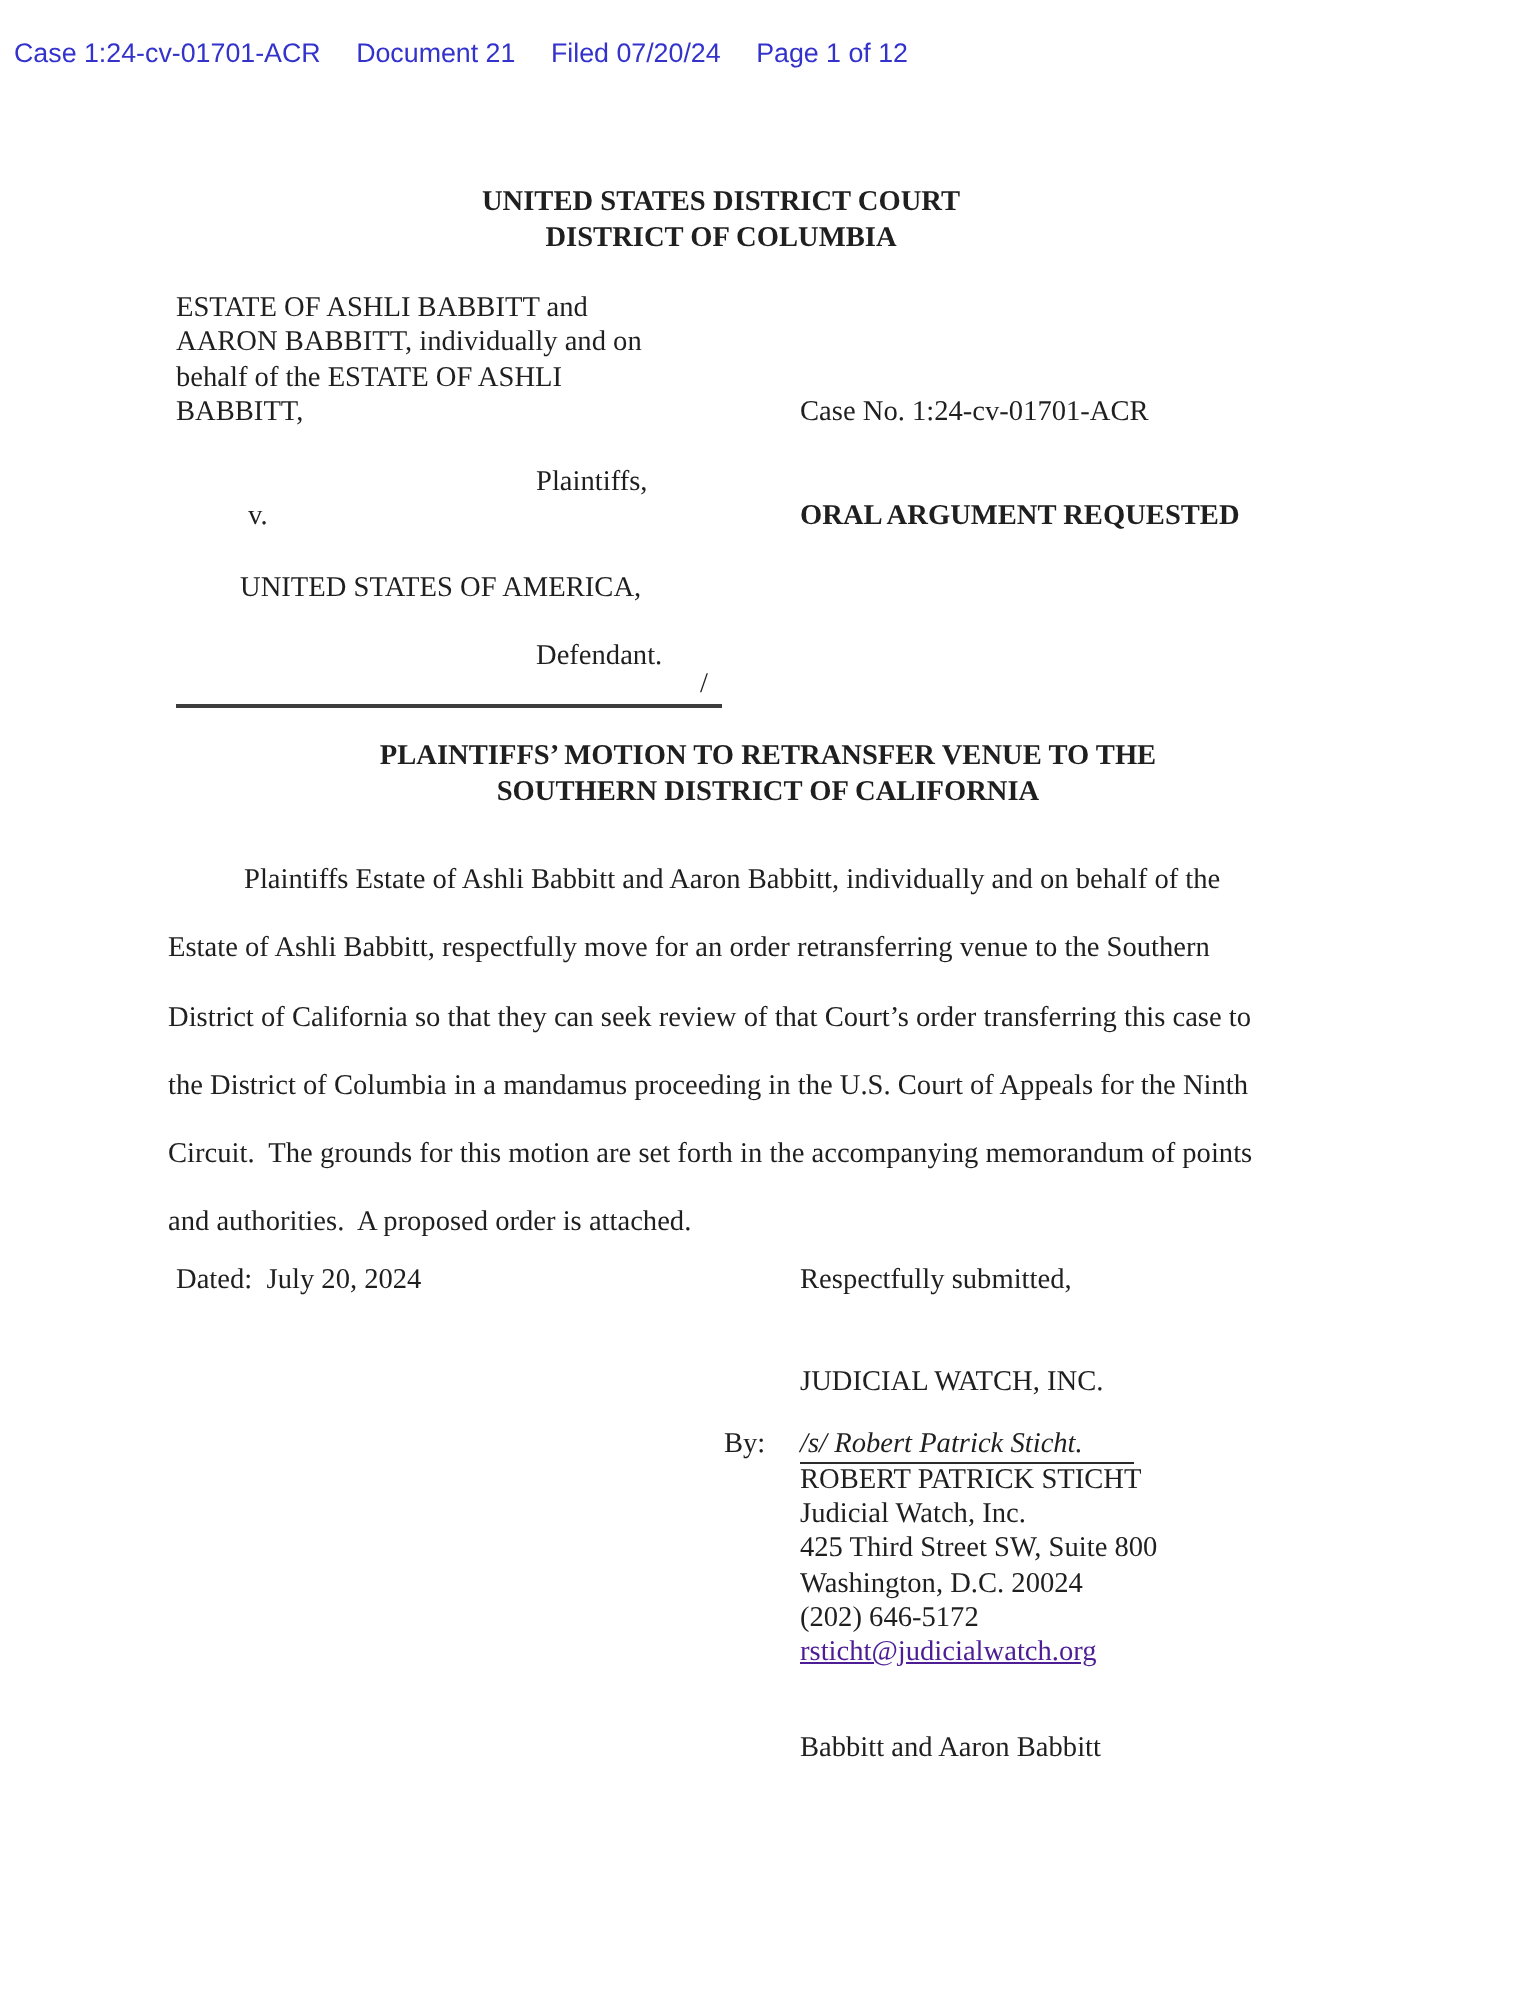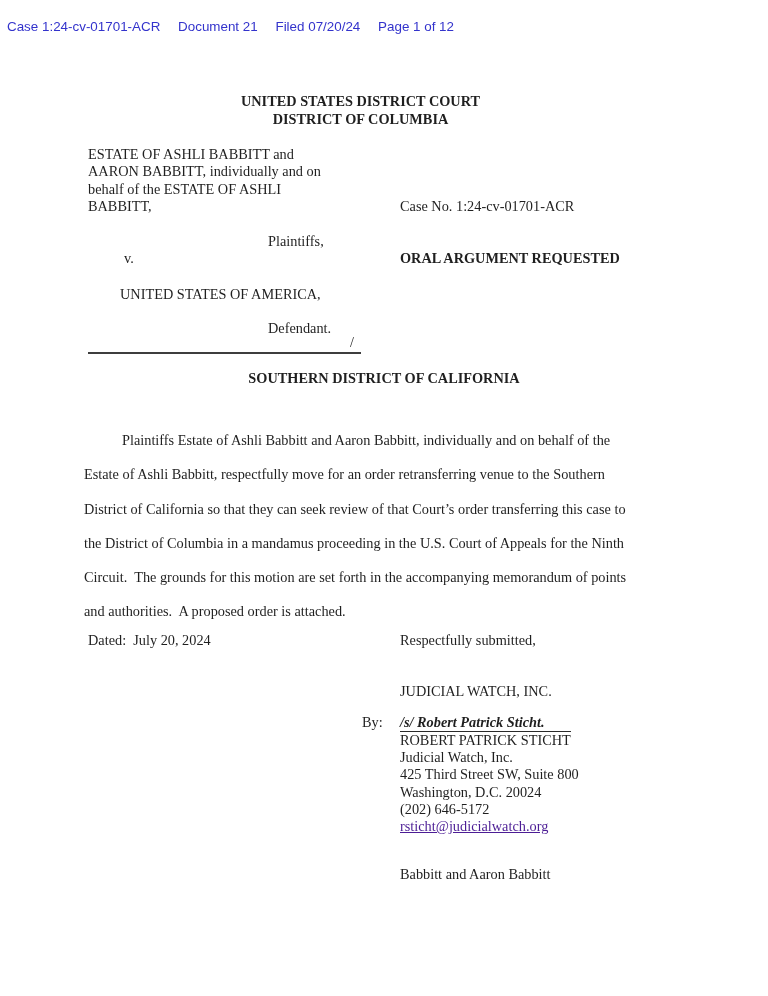--- a/index.html
+++ b/index.html
@@ -46,21 +46,20 @@
   .body-text .indent{padding-left:38px;}
   .dated{left:88px;top:632px;}
   .respectfully{left:400px;top:632px;text-align:center;}
   .firm{left:400px;top:683px;}
   .by-label{left:362px;top:714px;}
   .signature{
     left:400px;top:714px;
     font-style:italic;
     border-bottom:1px solid #2a2a2a;
     padding-right:26px;
-    font-weight:bold;
   }
   .attorney-block{position:absolute;left:400px;top:732px;line-height:17.2px;}
   .attorney-block div{white-space:pre;}
   .email{
     color:#4c1d95;
     text-decoration:underline;
     cursor:pointer;
   }
   .attorney-for{position:absolute;left:400px;top:866px;line-height:17.2px;}
   .attorney-for div{white-space:pre;}
@@ -92,20 +91,21 @@
   <div class="abs case-no">Case No. 1:24-cv-01701-ACR</div>
   <div class="abs plaintiffs-label">Plaintiffs,</div>
   <div class="abs versus">v.</div>
   <div class="abs oral">ORAL ARGUMENT REQUESTED</div>
   <div class="abs defendant-name">UNITED STATES OF AMERICA,</div>
   <div class="abs defendant-label">Defendant.</div>
   <div class="abs slash">/</div>
   <div class="divider"></div>
 
   <div class="title">
+    <div>PLAINTIFFS’ MOTION TO RETRANSFER VENUE TO THE</div>
     <div>SOUTHERN DISTRICT OF CALIFORNIA</div>
   </div>
 
   <div class="body-text">
     <div class="indent">Plaintiffs Estate of Ashli Babbitt and Aaron Babbitt, individually and on behalf of the</div>
     <div>Estate of Ashli Babbitt, respectfully move for an order retransferring venue to the Southern</div>
     <div>District of California so that they can seek review of that Court’s order transferring this case to</div>
     <div>the District of Columbia in a mandamus proceeding in the U.S. Court of Appeals for the Ninth</div>
     <div>Circuit.  The grounds for this motion are set forth in the accompanying memorandum of points</div>
     <div>and authorities.  A proposed order is attached.</div>

